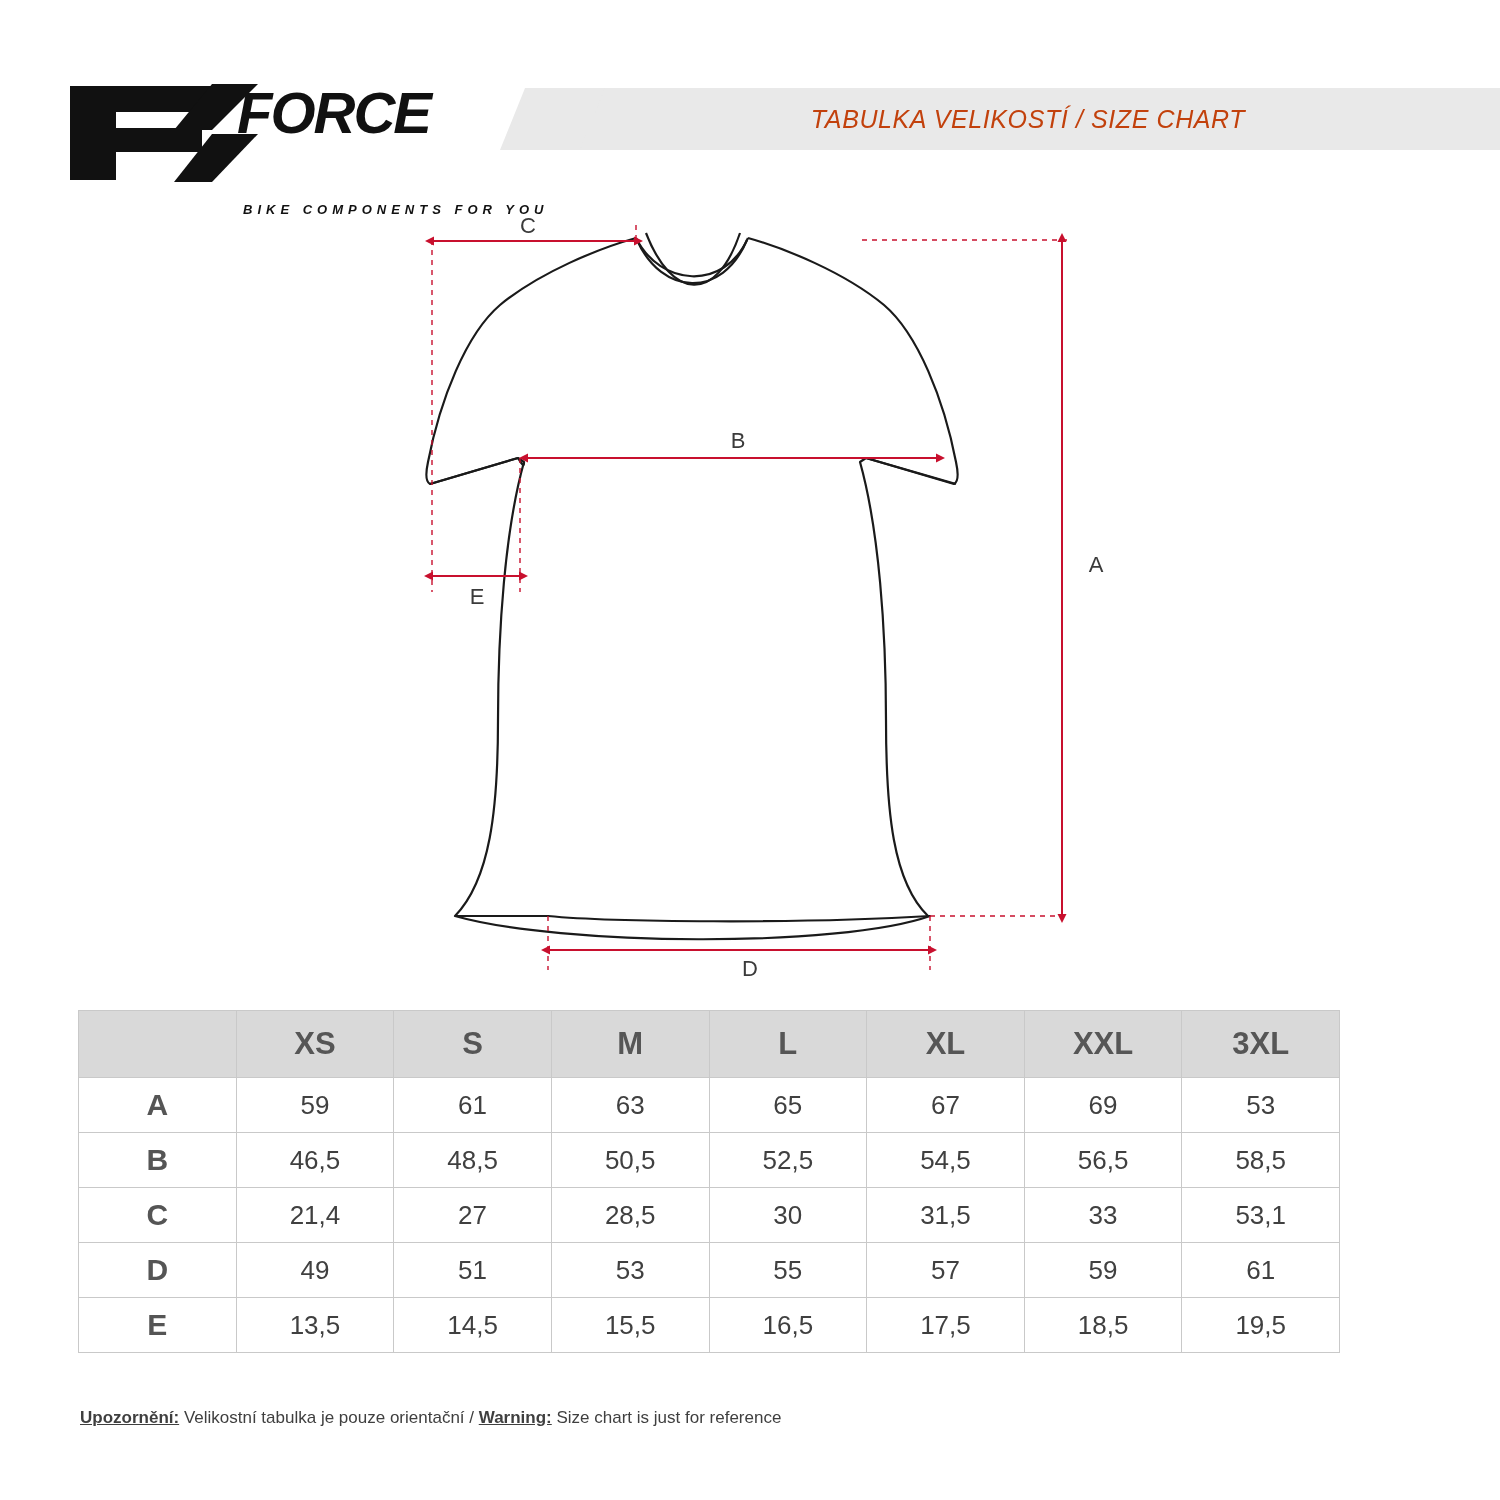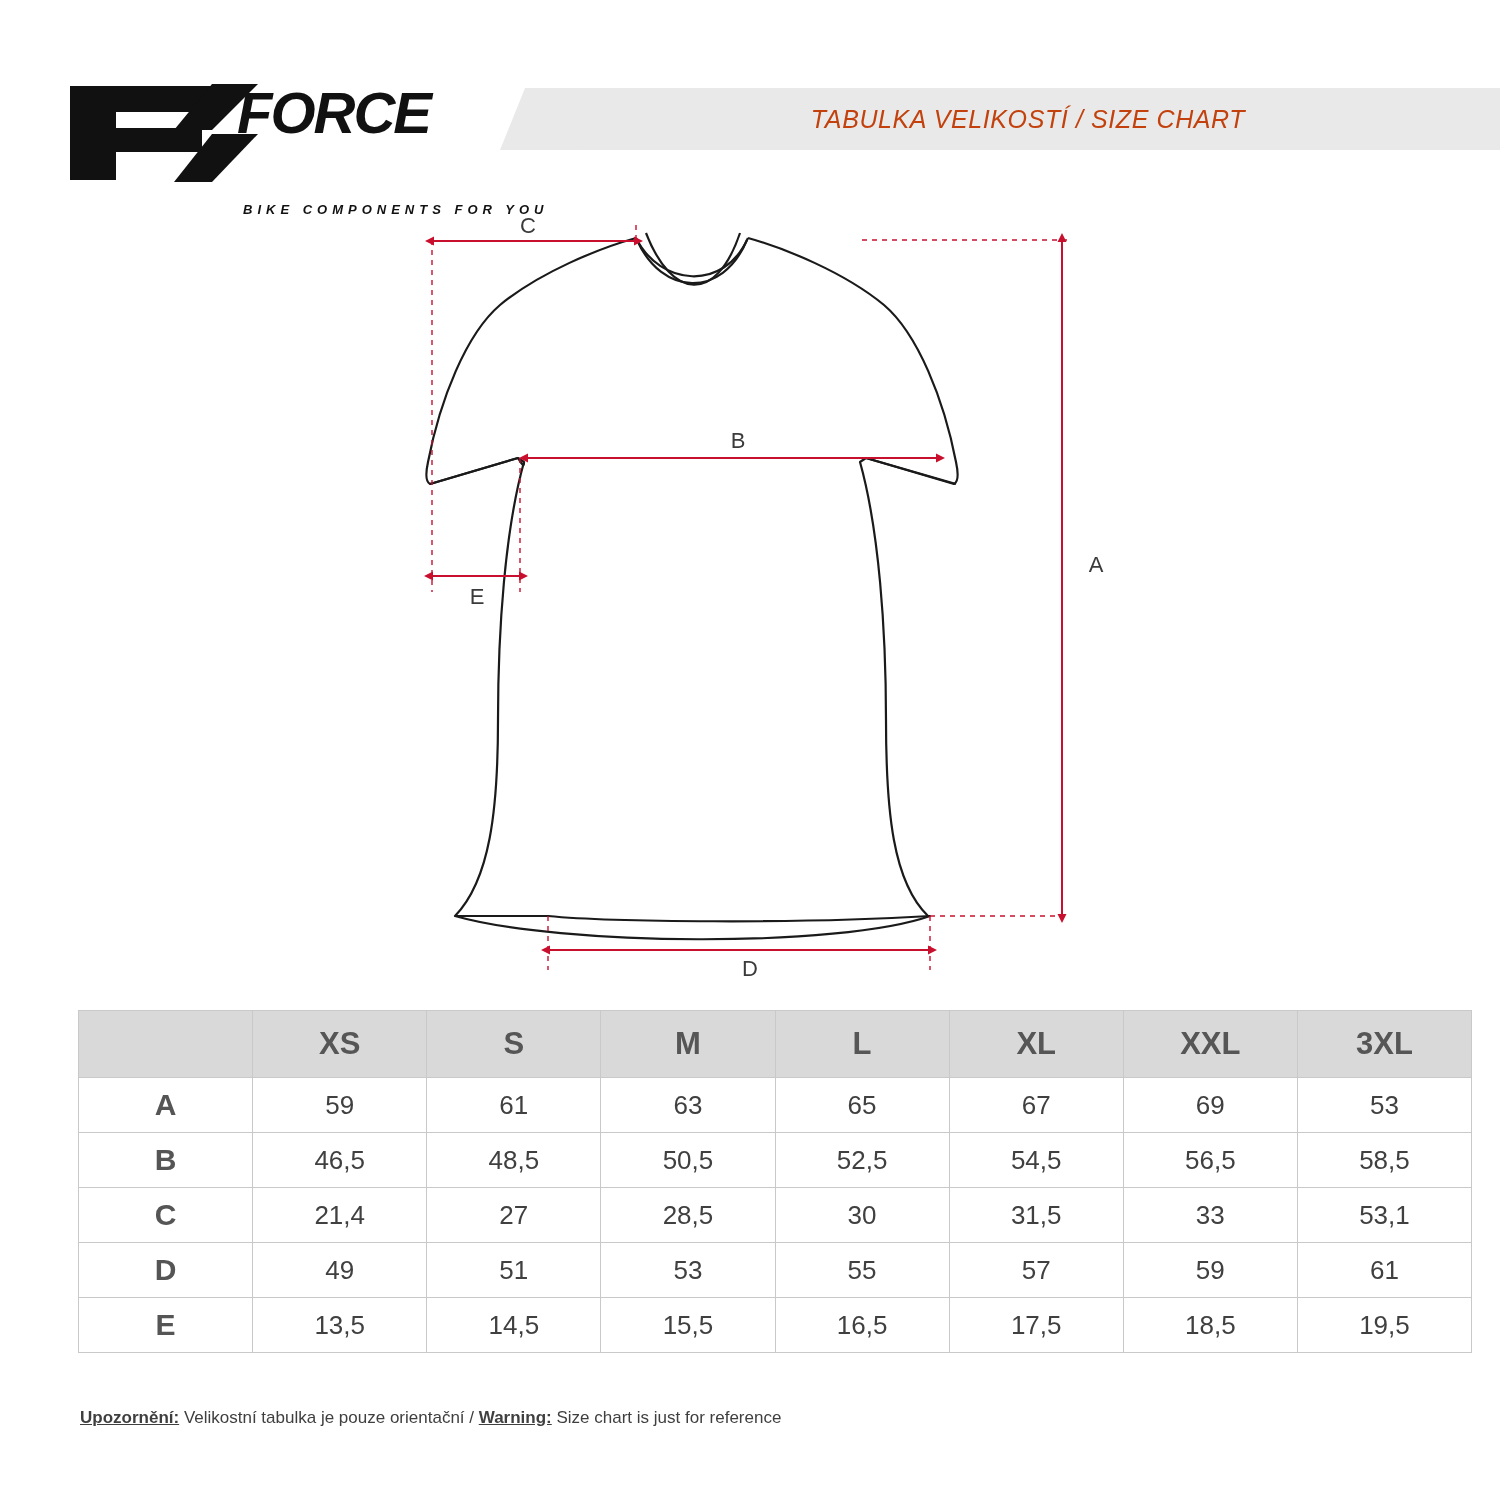--- a/index.html
+++ b/index.html
@@ -98,21 +98,21 @@
 
   
   .table-wrap {
     position: absolute;
     left: 78px;
     top: 1010px;
     width: 1342px;
   }
   table.size-chart {
     border-collapse: collapse;
-    width: 1394px;
+    width: 1262px;
     table-layout: fixed;
   }
   table.size-chart th,
   table.size-chart td {
     border: 1px solid #c9c9c9;
     text-align: center;
     color: #404040;
   }
   table.size-chart thead th {
     background: #d9d9d9;

